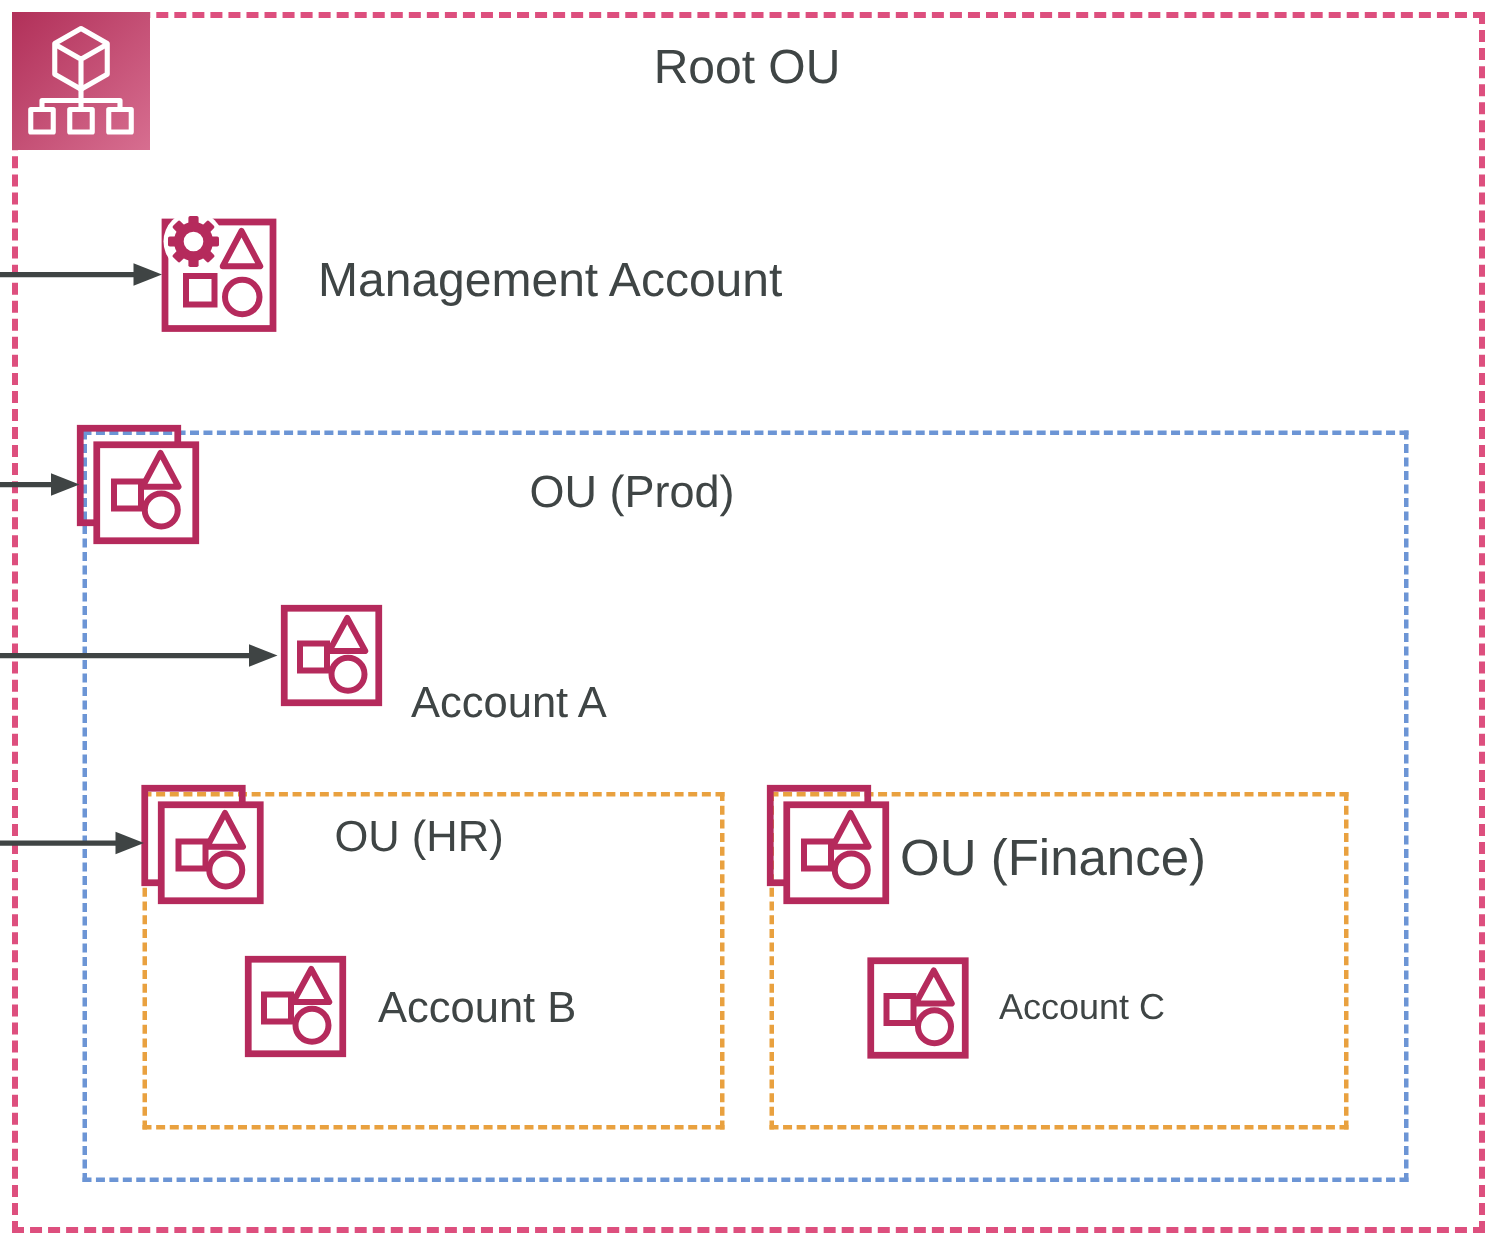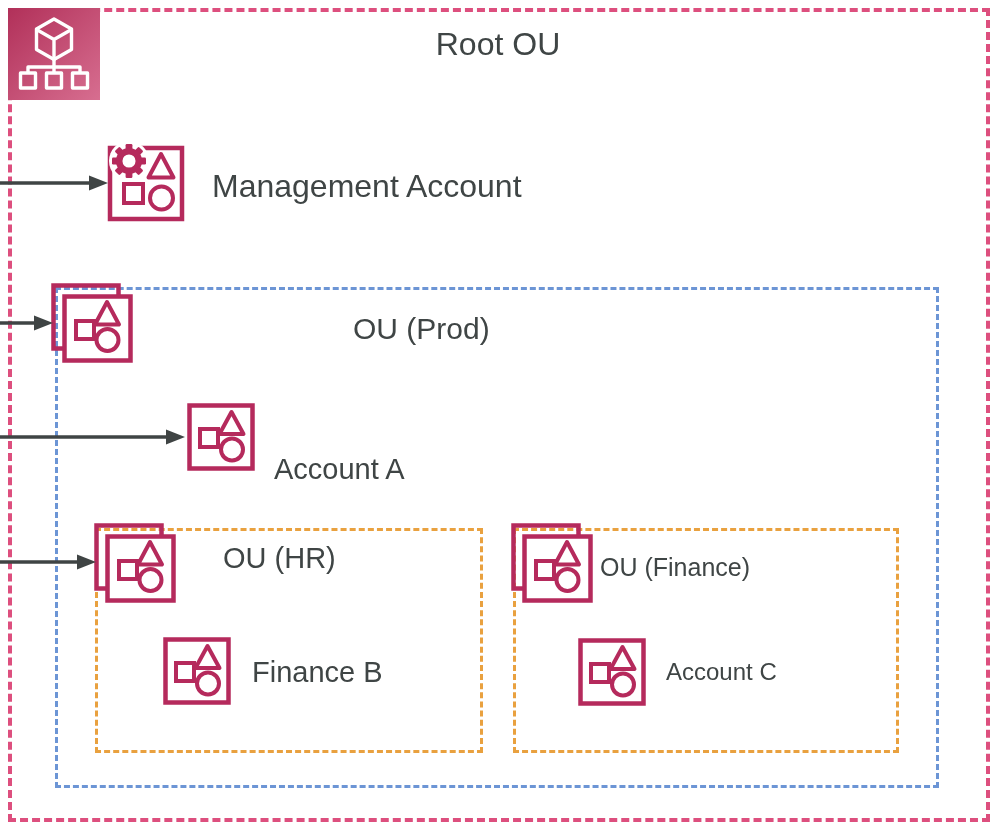--- a/index.html
+++ b/index.html
@@ -23,21 +23,21 @@
   }
   .aws-badge svg{display:block;}
 
   .lbl{position:absolute;white-space:nowrap;color:var(--text);text-align:right;}
   .lbl-title{left:0;top:26px;width:996px;text-align:center;font-size:32px;}
   .lbl-mgmt{left:212px;top:168px;font-size:32px;}
   .lbl-prod{left:353px;top:312px;width:300px;text-align:left;font-size:30px;}
   .lbl-acc-a{left:274px;top:421px;font-size:29px;margin-top:32px;}
   .lbl-hr{left:223px;top:542px;font-size:29px;}
   .lbl-acc-b{left:252px;top:656px;font-size:29px;}
-  .lbl-fin{left:600px;top:553px;font-size:25px;}
+  .lbl-fin{left:600px;top:553px;font-size:34px;}
   .lbl-acc-c{left:666px;top:658px;font-size:24px;}
 
   .arrows{position:absolute;left:0;top:0;pointer-events:none;}
 </style>
 </head>
 <body>
 
 <div class="canvas">
 
   <div class="dashed-box root-box"></div>
@@ -134,21 +134,21 @@
       <polygon points="45.5,10 57.5,32 33.5,32" fill="none" stroke="currentColor" stroke-width="4" stroke-linejoin="round"></polygon>
       <circle cx="46" cy="47.5" r="11" fill="none" stroke="currentColor" stroke-width="4"></circle>
     </svg>
   </div>
 
   <div class="lbl lbl-title">Root OU</div>
   <div class="lbl lbl-mgmt">Management Account</div>
   <div class="lbl lbl-prod">OU (Prod)</div>
   <div class="lbl lbl-acc-a">Account A</div>
   <div class="lbl lbl-hr">OU (HR)</div>
-  <div class="lbl lbl-acc-b">Finance B</div>
+  <div class="lbl lbl-acc-b">Account B</div>
   <div class="lbl lbl-fin">OU (Finance)</div>
   <div class="lbl lbl-acc-c">Account C</div>
 
   <svg class="arrows" width="996" height="828" viewBox="0 0 996 828">
     <g stroke="var(--arrow)" stroke-width="3.5" fill="var(--arrow)">
       <g>
         <line x1="0" y1="183" x2="92" y2="183"></line>
         <polygon points="108,183 89,175.5 89,190.5" stroke="none"></polygon>
       </g>
       <g>

